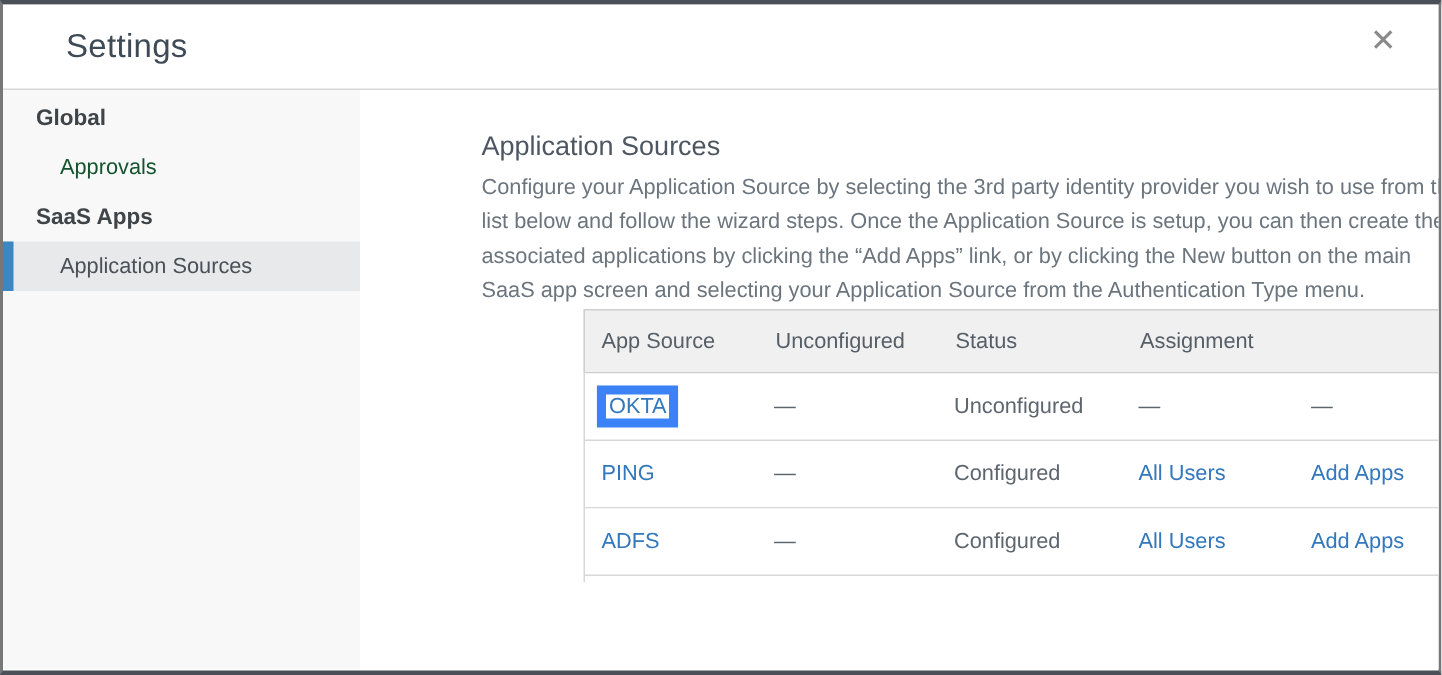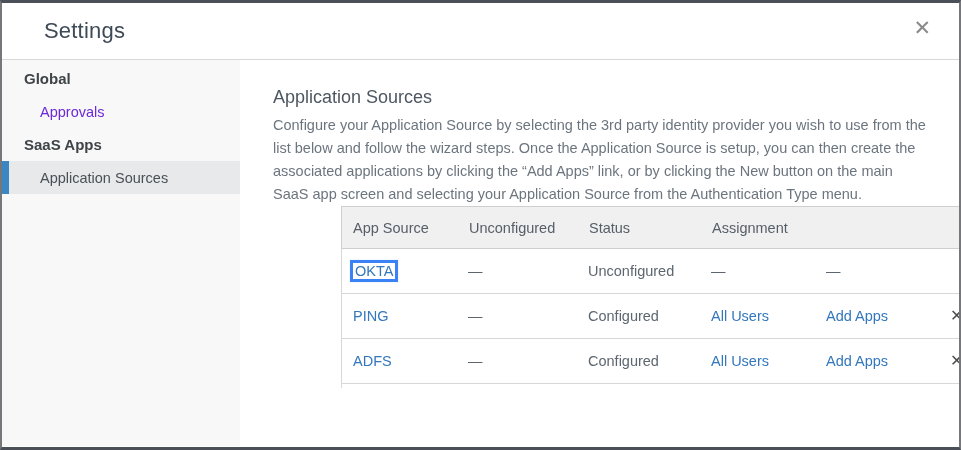--- a/index.html
+++ b/index.html
@@ -28,31 +28,31 @@
   }
   .dlg-title { font-size:22px; color:#3e4a56; letter-spacing:.2px; }
   .dlg-close {
     position:absolute; right:28px; top:14px;
     font-size:21px; color:#8a8a8a;
     background:none; border:none; cursor:pointer;
     line-height:1; font-family:"Liberation Sans", sans-serif;
   }
 
   
-  .dlg-body { display:flex; height:386px; }
+  .dlg-body { display:flex; height:386px;gap:48px; }
 
   
   .sidebar { width:238px; background:#f8f8f8; padding-top:2px; flex:none; }
   .side-section {
     height:33px; display:flex; align-items:center;
     padding-left:22px; font-size:15px; font-weight:bold; color:#3f4448;
   }
   .side-item {
     height:33px; display:flex; align-items:center;
-    padding-left:38px; font-size:14.5px; color:#6d28d9; cursor:pointer;
+    padding-left:38px; font-size:14.5px; color:#14532d; cursor:pointer;
   }
   .side-item.selected {
     background:#e7e9eb;
     border-left:7px solid #3a87c4;
     padding-left:31px;
     color:#4a5056;
   }
 
   
   .main { flex:1; padding:27px 0 0 33px; background:#fff; }
@@ -84,21 +84,21 @@
     grid-template-columns:126px 120px 123px 115px 122px 30px;
     height:45px; align-items:center;
     border-bottom:1px solid #d8d8d8;
     font-size:14.5px; color:#5d666f;
     background:#fff;
   }
   .tbl-row .c1 { padding-left:11px; }
   a.cell-link { color:#3377bd; text-decoration:none; cursor:pointer; }
   .focus-ring {
     display:inline-block;
-    border:3px solid #3b82f6;
+    border:6px solid #3b82f6;
     box-shadow:0 0 1px #b9d2ef;
     padding:0 2px;
     margin-left:-3px;
   }
   .row-remove {
     background:none; border:none; cursor:pointer;
     font-size:16px; color:#4c4c4c; line-height:1;
     font-family:"Liberation Sans", sans-serif;
     padding:0 0 0 2px;
   }

